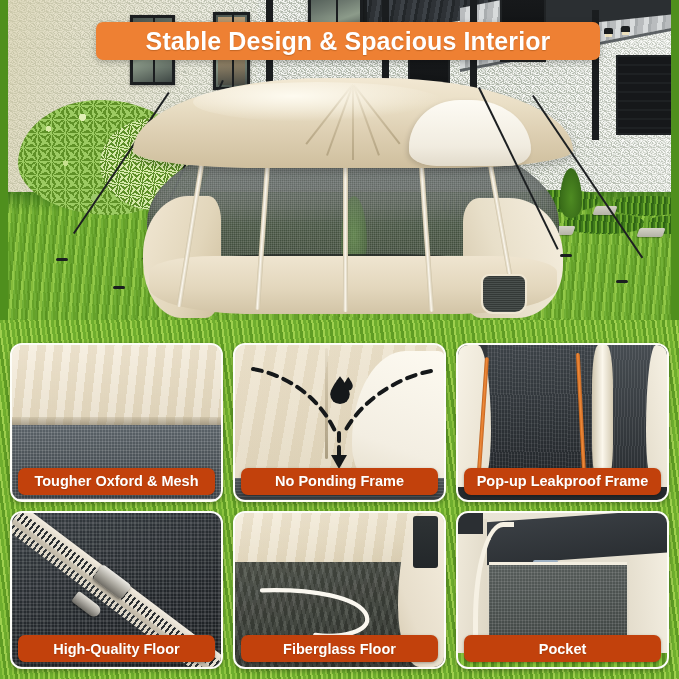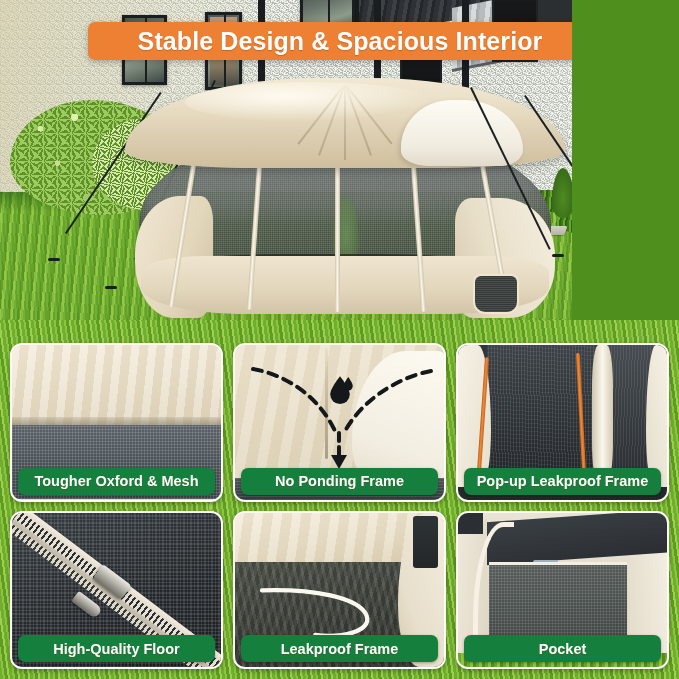--- a/index.html
+++ b/index.html
@@ -20,21 +20,21 @@
       radial-gradient(ellipse 3px 6px at 53% 22%, rgba(205,233,124,.9) 0 60%, transparent 62%),
       radial-gradient(ellipse 2px 9px at 72% 66%, rgba(160,206,76,.9) 0 60%, transparent 62%),
       radial-gradient(ellipse 3px 7px at 88% 35%, rgba(196,229,112,.9) 0 60%, transparent 62%),
       repeating-linear-gradient(82deg, #6fae2e 0 3px, #8cc43f 3px 5px, #5f9c24 5px 8px, #9ed04e 8px 10px),
       repeating-linear-gradient(-78deg, rgba(50,120,20,.30) 0 2px, rgba(150,205,70,.22) 2px 5px),
       linear-gradient(#76b62f, #5f9f22);
     background-blend-mode:normal,normal,normal,normal,normal,normal,overlay,normal;
   }
 
   
-  .hero { position:absolute; left:0; top:0; width:572px; height:330px; overflow:hidden; }
+  .hero { position:absolute; left:8px; top:0; width:663px; height:330px; overflow:hidden; }
 
   
   .hero-sky { position:absolute; inset:0;
     background:linear-gradient(#d9dfe0 0%, #cfd6d6 20%, #c9d0d0 40%, #c2cbca 100%); }
 
   
   .wall {
     position:absolute; left:0; top:0; width:679px; height:232px;
     background:
       radial-gradient(circle 1.2px at 10% 12%, rgba(255,255,255,.95) 0 99%, transparent),
@@ -294,21 +294,21 @@
     column-gap:10px; row-gap:9px;
   }
   .card {
     position:relative; border-radius:12px; overflow:hidden;
     background:#ddd; border:2px solid #fdfdf8;
     box-shadow:0 2px 5px rgba(0,0,0,.30);
   }
   .card-photo { position:absolute; inset:0; }
   .card-label {
     position:absolute; left:6px; right:6px; bottom:5px; height:27px;
-    background:#15803d; border-radius:7px;
+    background:#c2410c; border-radius:7px;
     display:flex; align-items:center; justify-content:center;
     box-shadow:0 1px 3px rgba(0,0,0,.30);
   }
   .card-label span {
     color:#fff; font-size:14.5px; font-weight:bold; white-space:nowrap;
     text-shadow:0 1px 1px rgba(120,55,10,.35);
   }
 
   
   .p-oxford {
@@ -676,21 +676,21 @@
       <div class="card-photo">
         <div class="p-floor-tarp"></div>
         <div class="p-floor-top"></div>
         <div class="p-floor-wall-r"></div>
         <div class="p-floor-dark-r"></div>
         <svg class="floor-curve" viewBox="0 0 160 90">
           <path d="M4 26 C 62 24, 118 34, 126 56 C 132 74, 96 82, 66 78" fill="none" stroke="#fbf8f0" stroke-width="5" stroke-linecap="round"></path>
         </svg>
       </div>
       <div class="card-label">
-        <span>Leakproof Frame</span>
+        <span>Fiberglass Floor</span>
       </div>
     </div>
 
     <div class="card">
       <div class="card-photo">
         <div class="p-pocket"></div>
         <div class="p-pocket-rightwall"></div>
         <div class="p-pocket-darkband"></div>
         <div class="p-pocket-leftwall"></div>
         <div class="p-pocket-topleft"></div>

